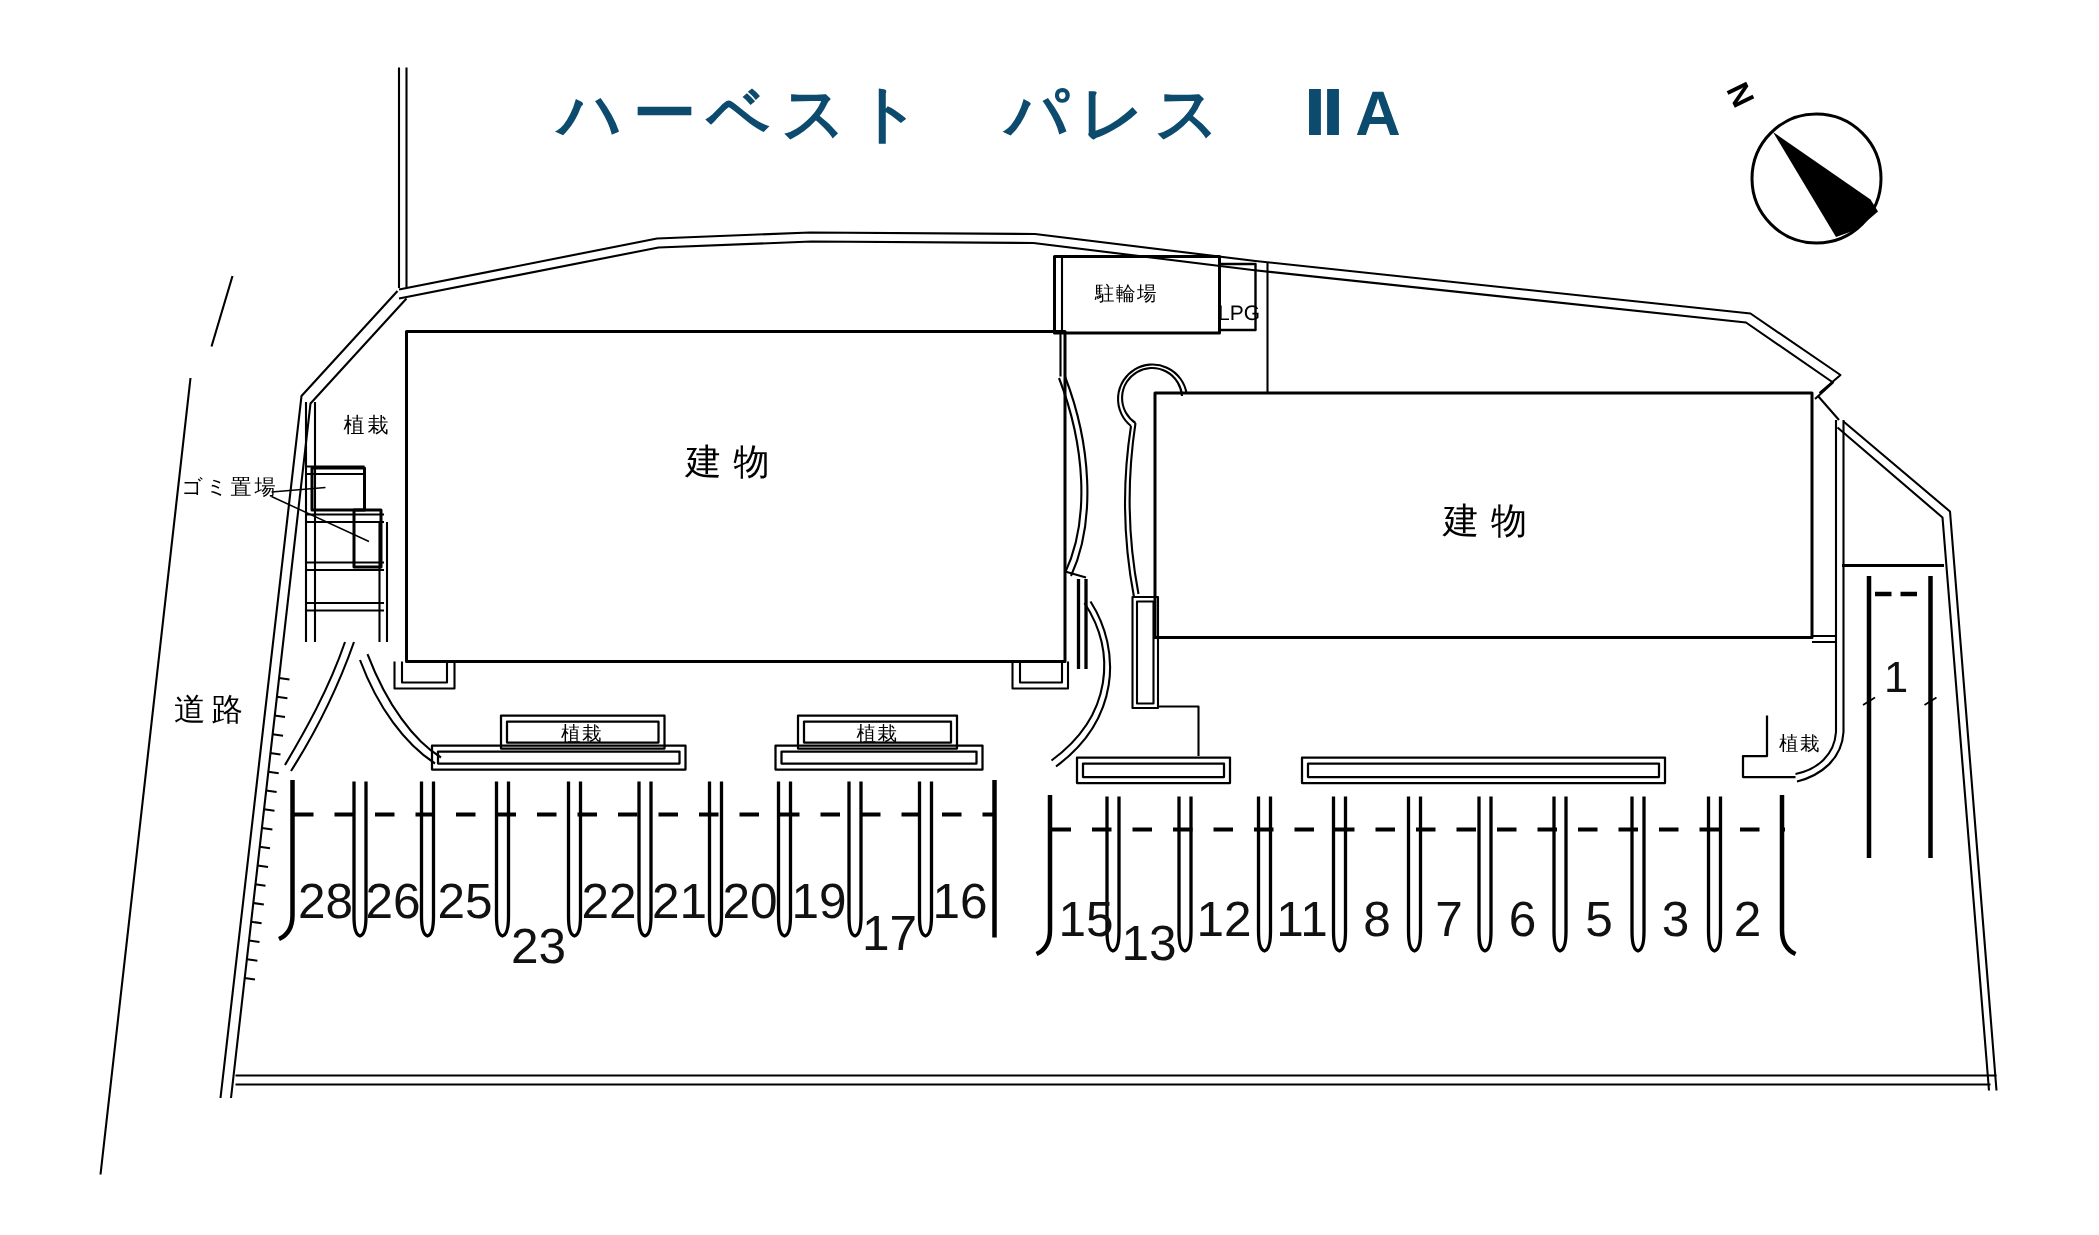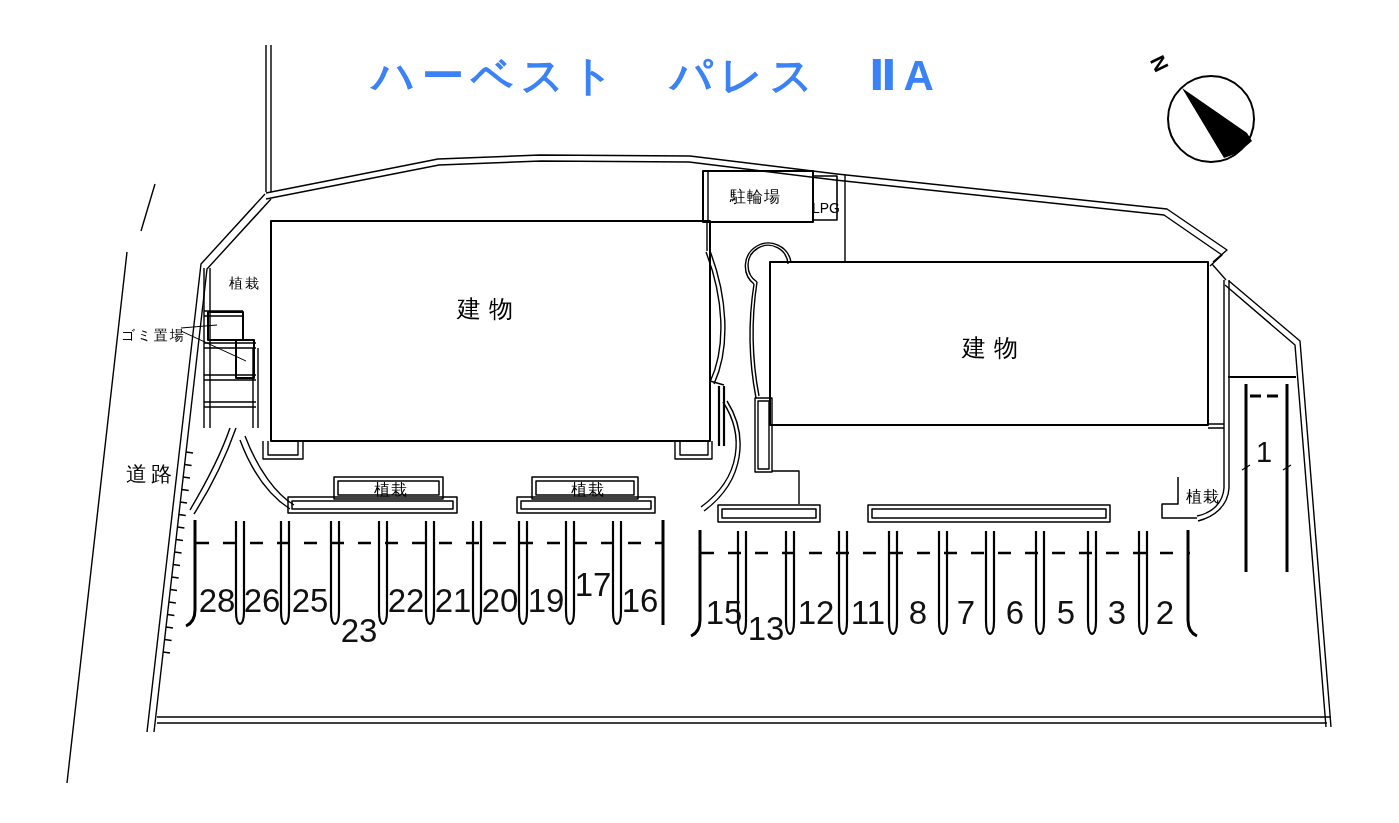--- a/index.html
+++ b/index.html
@@ -2,24 +2,24 @@
 <html><head>
 <meta charset="utf-8">
 <style>
   html,body{margin:0;padding:0;background:#ffffff;}
   .plan{
     position:relative;width:1399px;height:823px;background:#ffffff;
     font-family:"Liberation Sans","DejaVu Sans",sans-serif;overflow:hidden;
   }
   .plan svg{position:absolute;left:0;top:0;}
   .lbl{position:absolute;color:#000;white-space:nowrap;line-height:1;}
-  .title{font-size:42px;font-weight:600;letter-spacing:7px;color:#3b82f6;}
+  .title{font-size:42px;font-weight:600;letter-spacing:7px;color:#0c4a6e;}
   .bldg{font-size:24px;letter-spacing:8px;}
   .small{font-size:14px;letter-spacing:2px;}
-  .tiny{font-size:16px;letter-spacing:1px;}
+  .tiny{font-size:13px;letter-spacing:1px;}
   .road{font-size:21px;letter-spacing:4px;}
   .lpg{font-size:14px;letter-spacing:0;margin-top:11px;}
   .north{font-size:21px;font-weight:700;transform:rotate(64deg);}
   .num{
     position:absolute;transform:translateX(-50%);
     font-size:33px;color:#111;white-space:nowrap;line-height:1;
   }
   .num1{font-size:29px;}
 </style>
 </head>
@@ -158,38 +158,38 @@
   <div class="lbl north" style="left:1152px;top:53px">N</div>
 
   <div class="lbl bldg" style="left:457px;top:297px">建物</div>
 
   <div class="lbl bldg" style="left:962px;top:336px">建物</div>
 
   <div class="lbl tiny" style="left:730px;top:189px">駐輪場</div>
 
   <div class="lbl lpg" style="left:812px;top:190px">LPG</div>
 
-  <div class="lbl road" style="left:126px;top:463px">道路</div>
-
-  <div class="lbl small" style="left:121px;top:328px">ゴミ置場</div>
+  <div class="lbl road" style="left:116px;top:463px">道路</div>
+
+  <div class="lbl small" style="left:121px;top:317px">ゴミ置場</div>
 
   <div class="lbl small" style="left:229px;top:276px">植栽</div>
   <div class="lbl tiny" style="left:374px;top:482px">植栽</div>
   <div class="lbl tiny" style="left:571px;top:482px">植栽</div>
   <div class="lbl tiny" style="left:1186px;top:489px">植栽</div>
 
   <span class="num" style="left:217px;top:584px">28</span>
   <span class="num" style="left:262px;top:584px">26</span>
   <span class="num" style="left:310px;top:584px">25</span>
   <span class="num" style="left:359px;top:614px">23</span>
   <span class="num" style="left:406px;top:584px">22</span>
   <span class="num" style="left:453px;top:584px">21</span>
   <span class="num" style="left:500px;top:584px">20</span>
   <span class="num" style="left:546px;top:584px">19</span>
-  <span class="num" style="left:593px;top:568px">17</span>
+  <span class="num" style="left:593px;top:605px">17</span>
   <span class="num" style="left:640px;top:584px">16</span>
 
   <span class="num" style="left:724px;top:596px">15</span>
   <span class="num" style="left:766px;top:612px">13</span>
   <span class="num" style="left:816px;top:596px">12</span>
   <span class="num" style="left:868px;top:596px">11</span>
   <span class="num" style="left:918px;top:596px">8</span>
   <span class="num" style="left:966px;top:596px">7</span>
   <span class="num" style="left:1015px;top:596px">6</span>
   <span class="num" style="left:1066px;top:596px">5</span>

